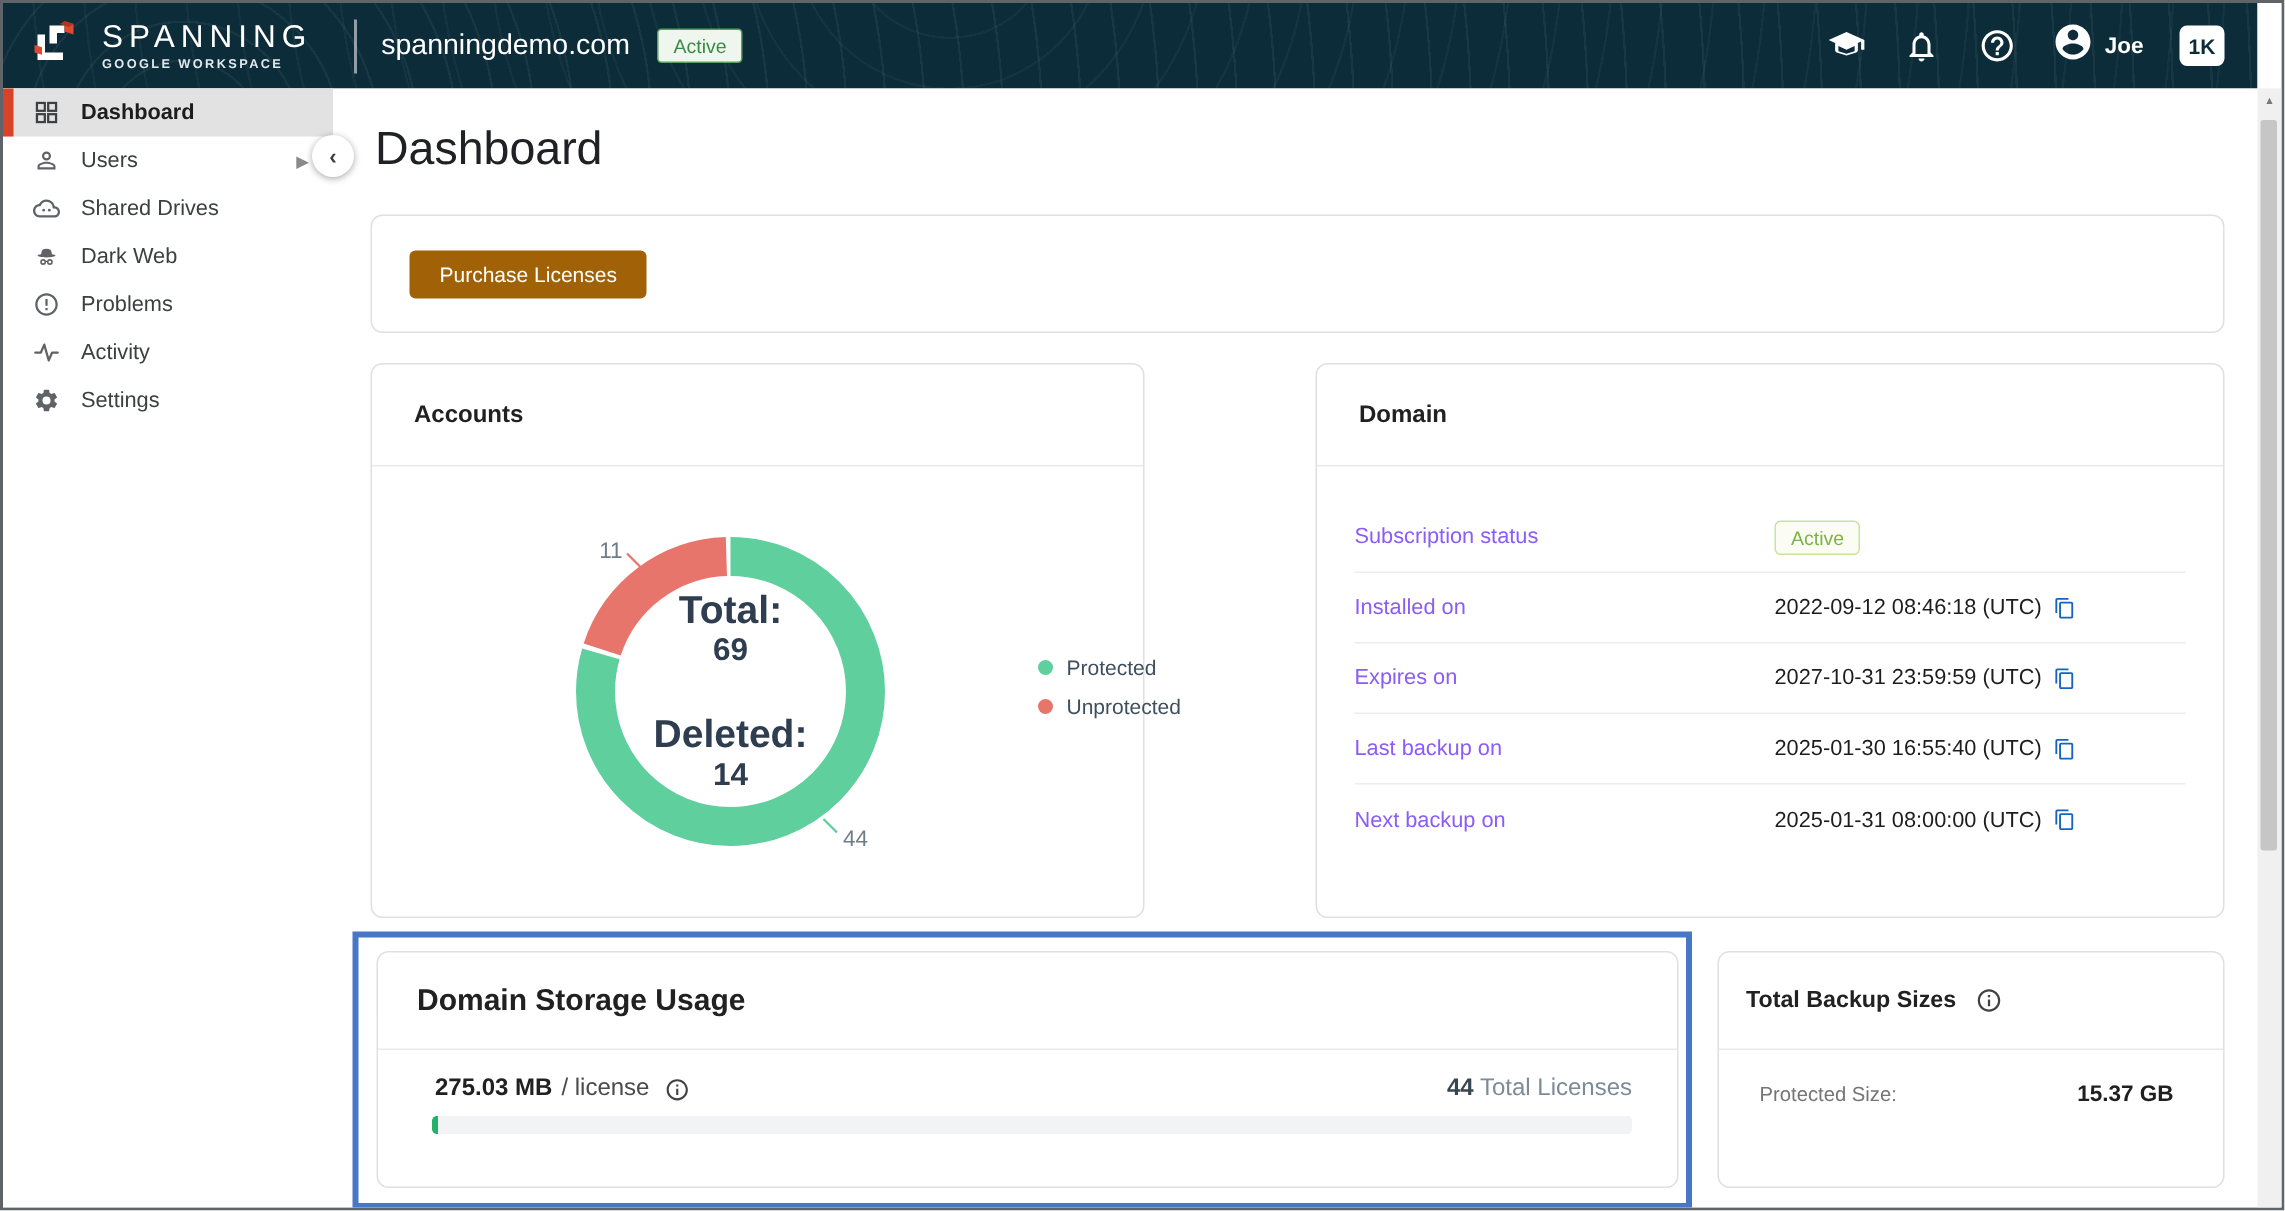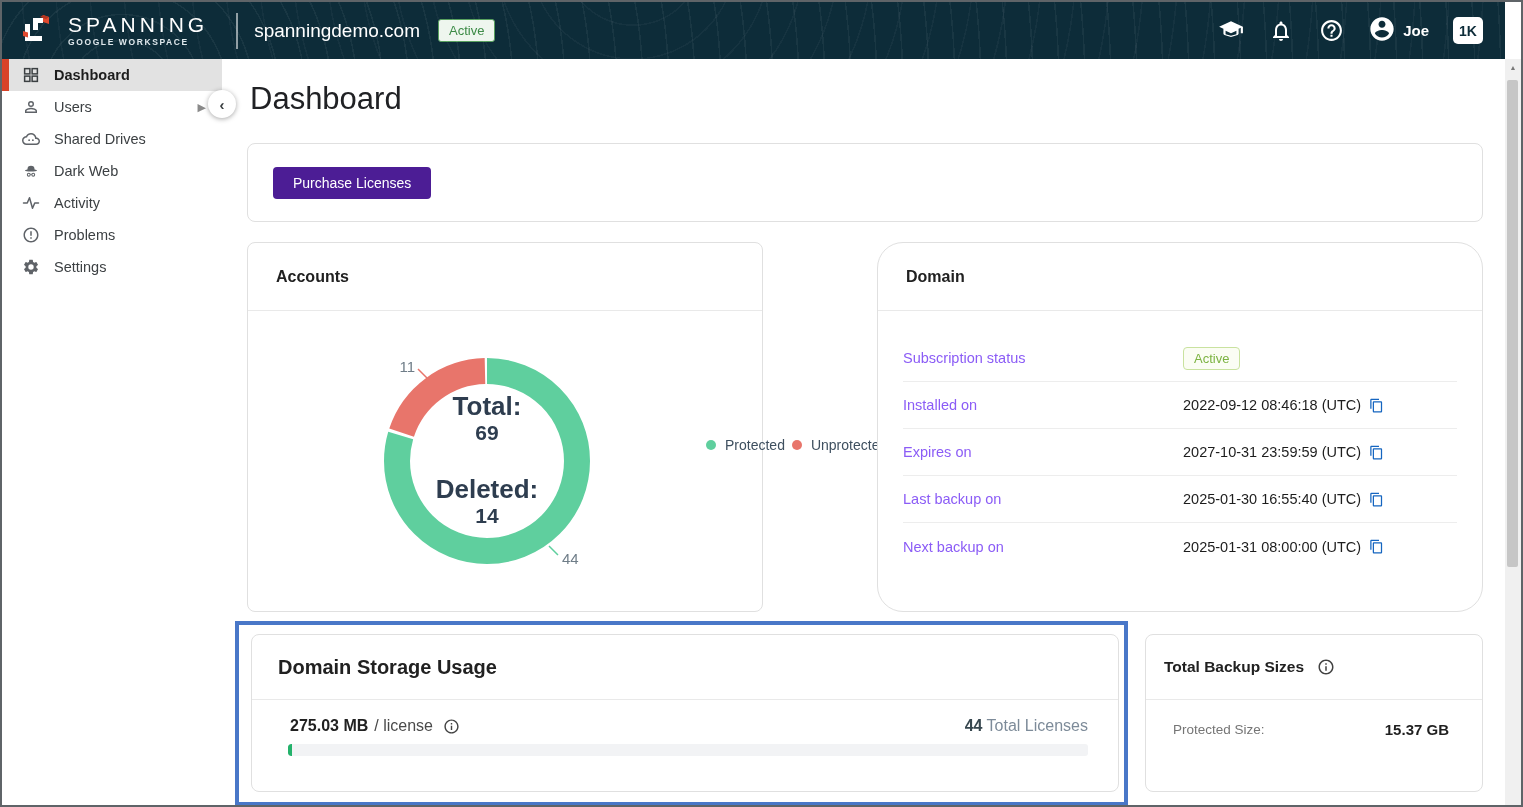--- a/index.html
+++ b/index.html
@@ -42,36 +42,36 @@
     color:#3c4043; cursor:pointer; z-index:20; display:flex; align-items:center; justify-content:center; }
 
   
   .main { position:absolute; left:220px; top:57px; right:16px; bottom:0; background:#fff; }
   .page-title { position:absolute; left:28px; top:22px; font-size:31px; font-weight:400; color:#202124; }
   .card { position:absolute; background:#fff; border:1px solid #e0e0e0; border-radius:8px; }
   .card-header { height:68px; border-bottom:1px solid #e9e9e9; display:flex; align-items:center;
     padding:0 28px; font-size:16px; font-weight:700; color:#212121; gap:10px; }
 
   .purchase-card { left:25px; top:84px; width:1236px; height:79px; display:flex; align-items:center; padding:0 25px; }
-  .btn-primary { background:#4c1d95; color:#fff; border:none; border-radius:4px; font-size:14px;
+  .btn-primary { background:#a16207; color:#fff; border:none; border-radius:4px; font-size:14px;
     font-family:"Liberation Sans",sans-serif; padding:8px 20px; cursor:pointer; }
 
   
   .accounts-card { left:25px; top:183px; width:516px; height:370px; }
   .donut { position:absolute; left:104px; top:98px; }
   .donut text { font-family:"Liberation Sans",sans-serif; }
   .center-big { font-size:26px; font-weight:700; fill:#2e3d4f; text-anchor:middle; }
   .center-num { font-size:21px; font-weight:700; fill:#2e3d4f; text-anchor:middle; }
   .callout-text { font-size:15px; fill:#6f7d88; }
-  .legend { position:absolute; left:458px; top:192px; display:flex; flex-direction:row; gap:7px; }
+  .legend { position:absolute; left:444px; top:192px; display:flex; flex-direction:column; gap:7px; }
   .legend-item { display:flex; align-items:center; gap:9px; font-size:14px; color:#3e4f5f; cursor:pointer; height:19px; }
   .legend-dot { width:10px; height:10px; border-radius:50%; }
 
   
-  .domain-card { left:655px; top:183px; width:606px; height:370px;border-radius:26px; }
+  .domain-card { left:655px; top:183px; width:606px; height:370px; }
   .d-rows { padding:24px 25px 0 25px; }
   .d-row { height:47px; display:flex; align-items:center; border-bottom:1px solid #ededed; }
   .d-row:last-child { border-bottom:none; }
   .d-label { flex:0 0 280px; font-size:14.5px; color:#8b5cf6; }
   .d-value { font-size:14.5px; color:#1d1d1d; }
   .copy-btn { margin-left:8px; cursor:pointer; display:inline-flex; align-items:center; }
   .badge-green { font-size:13px; color:#7cb342; background:#fbfdf4; border:1px solid #c9e29f;
     border-radius:4px; padding:3px 10px; }
 
   
@@ -184,30 +184,30 @@
     </div>
     <div class="side-item">
       <svg width="18" height="18" viewBox="0 0 24 24" fill="#5f6368">
         <path d="M12 5c-2.6 0-4.1.9-4.4 2.7l-.4 2.2C5.2 10.1 4 10.6 4 11.2c0 .9 3.6 1.6 8 1.6s8-.7 8-1.6c0-.6-1.2-1.1-3.2-1.3l-.4-2.2C16.1 5.9 14.6 5 12 5z"></path>
         <path d="M9 14.3a2.6 2.6 0 1 0 0 5.2 2.6 2.6 0 0 0 0-5.2zm6 0a2.6 2.6 0 1 0 0 5.2 2.6 2.6 0 0 0 0-5.2zm-6 1.4a1.2 1.2 0 1 1 0 2.4 1.2 1.2 0 0 1 0-2.4zm6 0a1.2 1.2 0 1 1 0 2.4 1.2 1.2 0 0 1 0-2.4z"></path>
         <rect x="11" y="15.8" width="2" height="1.2"></rect>
       </svg>
       <span>Dark Web</span>
     </div>
     <div class="side-item">
+      <svg width="18" height="18" viewBox="0 0 24 24" fill="#5f6368">
+        <path d="M11 15h2v2h-2zm0-8h2v6h-2zm.99-5C6.47 2 2 6.48 2 12s4.47 10 9.99 10C17.52 22 22 17.52 22 12S17.52 2 11.99 2zm.01 18c-4.42 0-8-3.58-8-8s3.58-8 8-8 8 3.58 8 8-3.58 8-8 8z"></path>
+      </svg>
+      <span>Problems</span>
+    </div>
+    <div class="side-item">
       <svg width="18" height="18" viewBox="0 0 24 24" fill="none" stroke="#5f6368" stroke-width="2" stroke-linejoin="round" stroke-linecap="round">
         <polyline points="2,12 7,12 10,5 14,19 17,12 22,12"></polyline>
       </svg>
       <span>Activity</span>
-    </div>
-    <div class="side-item">
-      <svg width="18" height="18" viewBox="0 0 24 24" fill="#5f6368">
-        <path d="M11 15h2v2h-2zm0-8h2v6h-2zm.99-5C6.47 2 2 6.48 2 12s4.47 10 9.99 10C17.52 22 22 17.52 22 12S17.52 2 11.99 2zm.01 18c-4.42 0-8-3.58-8-8s3.58-8 8-8 8 3.58 8 8-3.58 8-8 8z"></path>
-      </svg>
-      <span>Problems</span>
     </div>
     <div class="side-item">
       <svg width="18" height="18" viewBox="0 0 24 24" fill="#5f6368">
         <path d="M19.14 12.94c.04-.3.06-.61.06-.94 0-.32-.02-.64-.07-.94l2.03-1.58a.49.49 0 0 0 .12-.61l-1.92-3.32a.49.49 0 0 0-.59-.22l-2.39.96c-.5-.38-1.03-.7-1.62-.94l-.36-2.54a.48.48 0 0 0-.48-.41h-3.84c-.24 0-.43.17-.47.41l-.36 2.54c-.59.24-1.13.57-1.62.94l-2.39-.96a.49.49 0 0 0-.59.22L2.74 8.87c-.12.21-.08.47.12.61l2.03 1.58c-.05.3-.09.63-.09.94s.02.64.07.94l-2.03 1.58a.49.49 0 0 0-.12.61l1.92 3.32c.12.22.37.29.59.22l2.39-.96c.5.38 1.03.7 1.62.94l.36 2.54c.05.24.24.41.48.41h3.84c.24 0 .44-.17.47-.41l.36-2.54c.59-.24 1.13-.56 1.62-.94l2.39.96c.22.08.47 0 .59-.22l1.92-3.32c.12-.22.07-.47-.12-.61l-2.01-1.58zM12 15.6A3.6 3.6 0 1 1 12 8.4a3.6 3.6 0 0 1 0 7.2z"></path>
       </svg>
       <span>Settings</span>
     </div>
   </nav>
 
   <button class="collapse-btn">‹</button>

